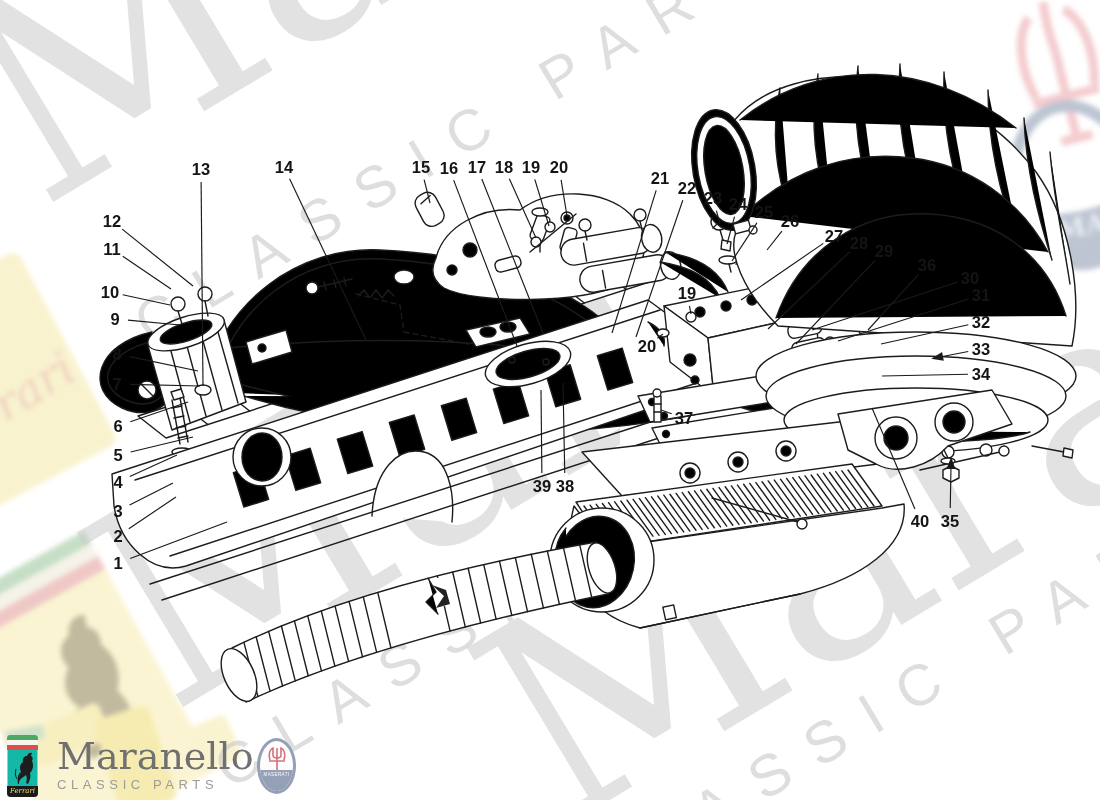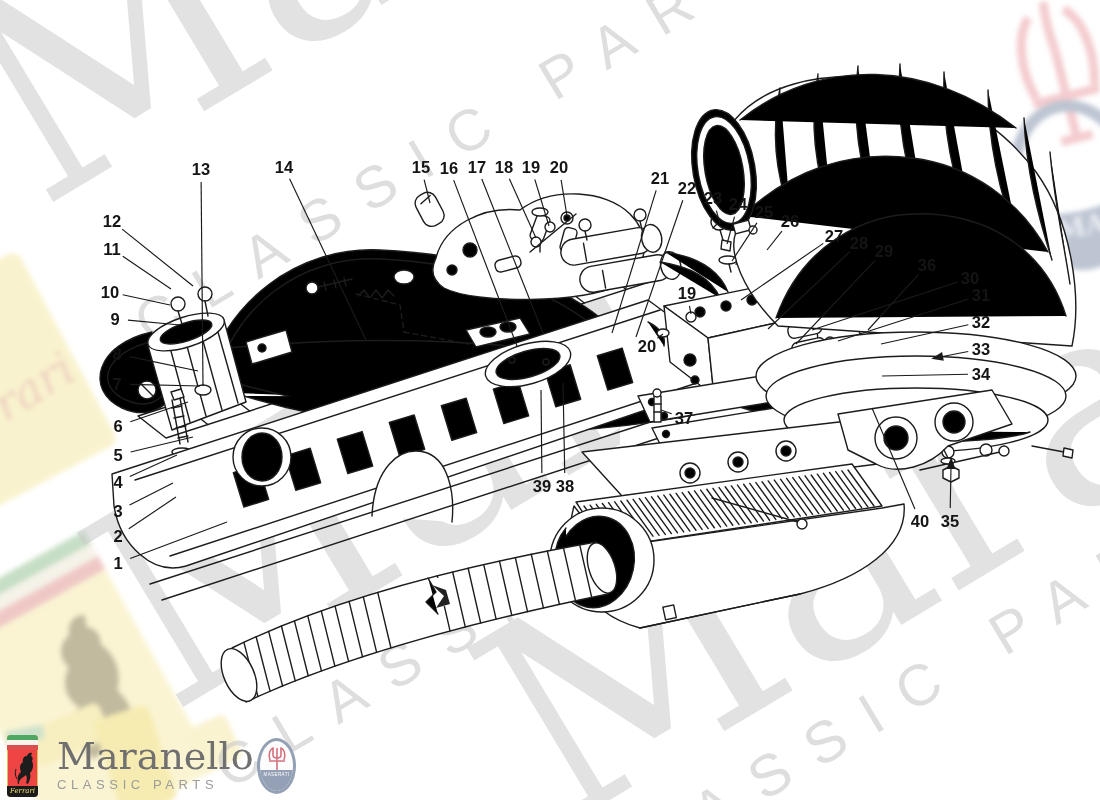--- a/index.html
+++ b/index.html
@@ -11,21 +11,21 @@
   .wm-tag{font-family:"Liberation Sans",sans-serif;}
   
   .drawing *{stroke:#1c1c1c;stroke-width:1.4;stroke-linecap:round;stroke-linejoin:round;}
   
   .callouts text{font-family:"Liberation Sans",sans-serif;font-weight:bold;font-size:16.5px;
                  fill:#141414;stroke:none;}
   .callouts line{stroke:#1a1a1a;stroke-width:1.15;}
   .callouts polygon{fill:#1a1a1a;stroke:none;}
   
   .footer{position:absolute;left:0;top:728px;width:1100px;height:72px;}
-  .fshield{position:absolute;left:7px;top:7px;width:31px;height:62px;background:#ef4444;
+  .fshield{position:absolute;left:7px;top:7px;width:31px;height:62px;background:#14b8a6;
            border-radius:4px;overflow:hidden;box-shadow:0 0 0 1px #d8c455 inset;}
   .fshield .stripe{width:100%;height:5px;}
   .fshield .band{position:absolute;left:0;bottom:0;width:100%;height:11px;background:#1b1b1b;
                  color:#f3e06b;font-size:7px;font-style:italic;text-align:center;line-height:11px;
                  font-family:"DejaVu Serif","Liberation Serif",serif;}
   .fshield svg{position:absolute;left:2px;top:14px;}
   .brand{position:absolute;left:57px;top:8px;}
   .brand-name{font-family:"DejaVu Serif","Liberation Serif",serif;font-size:38px;line-height:40px;
               color:#707070;}
   .brand-tag{font-size:13px;letter-spacing:4.6px;color:#9b9b9b;margin-top:1px;}

